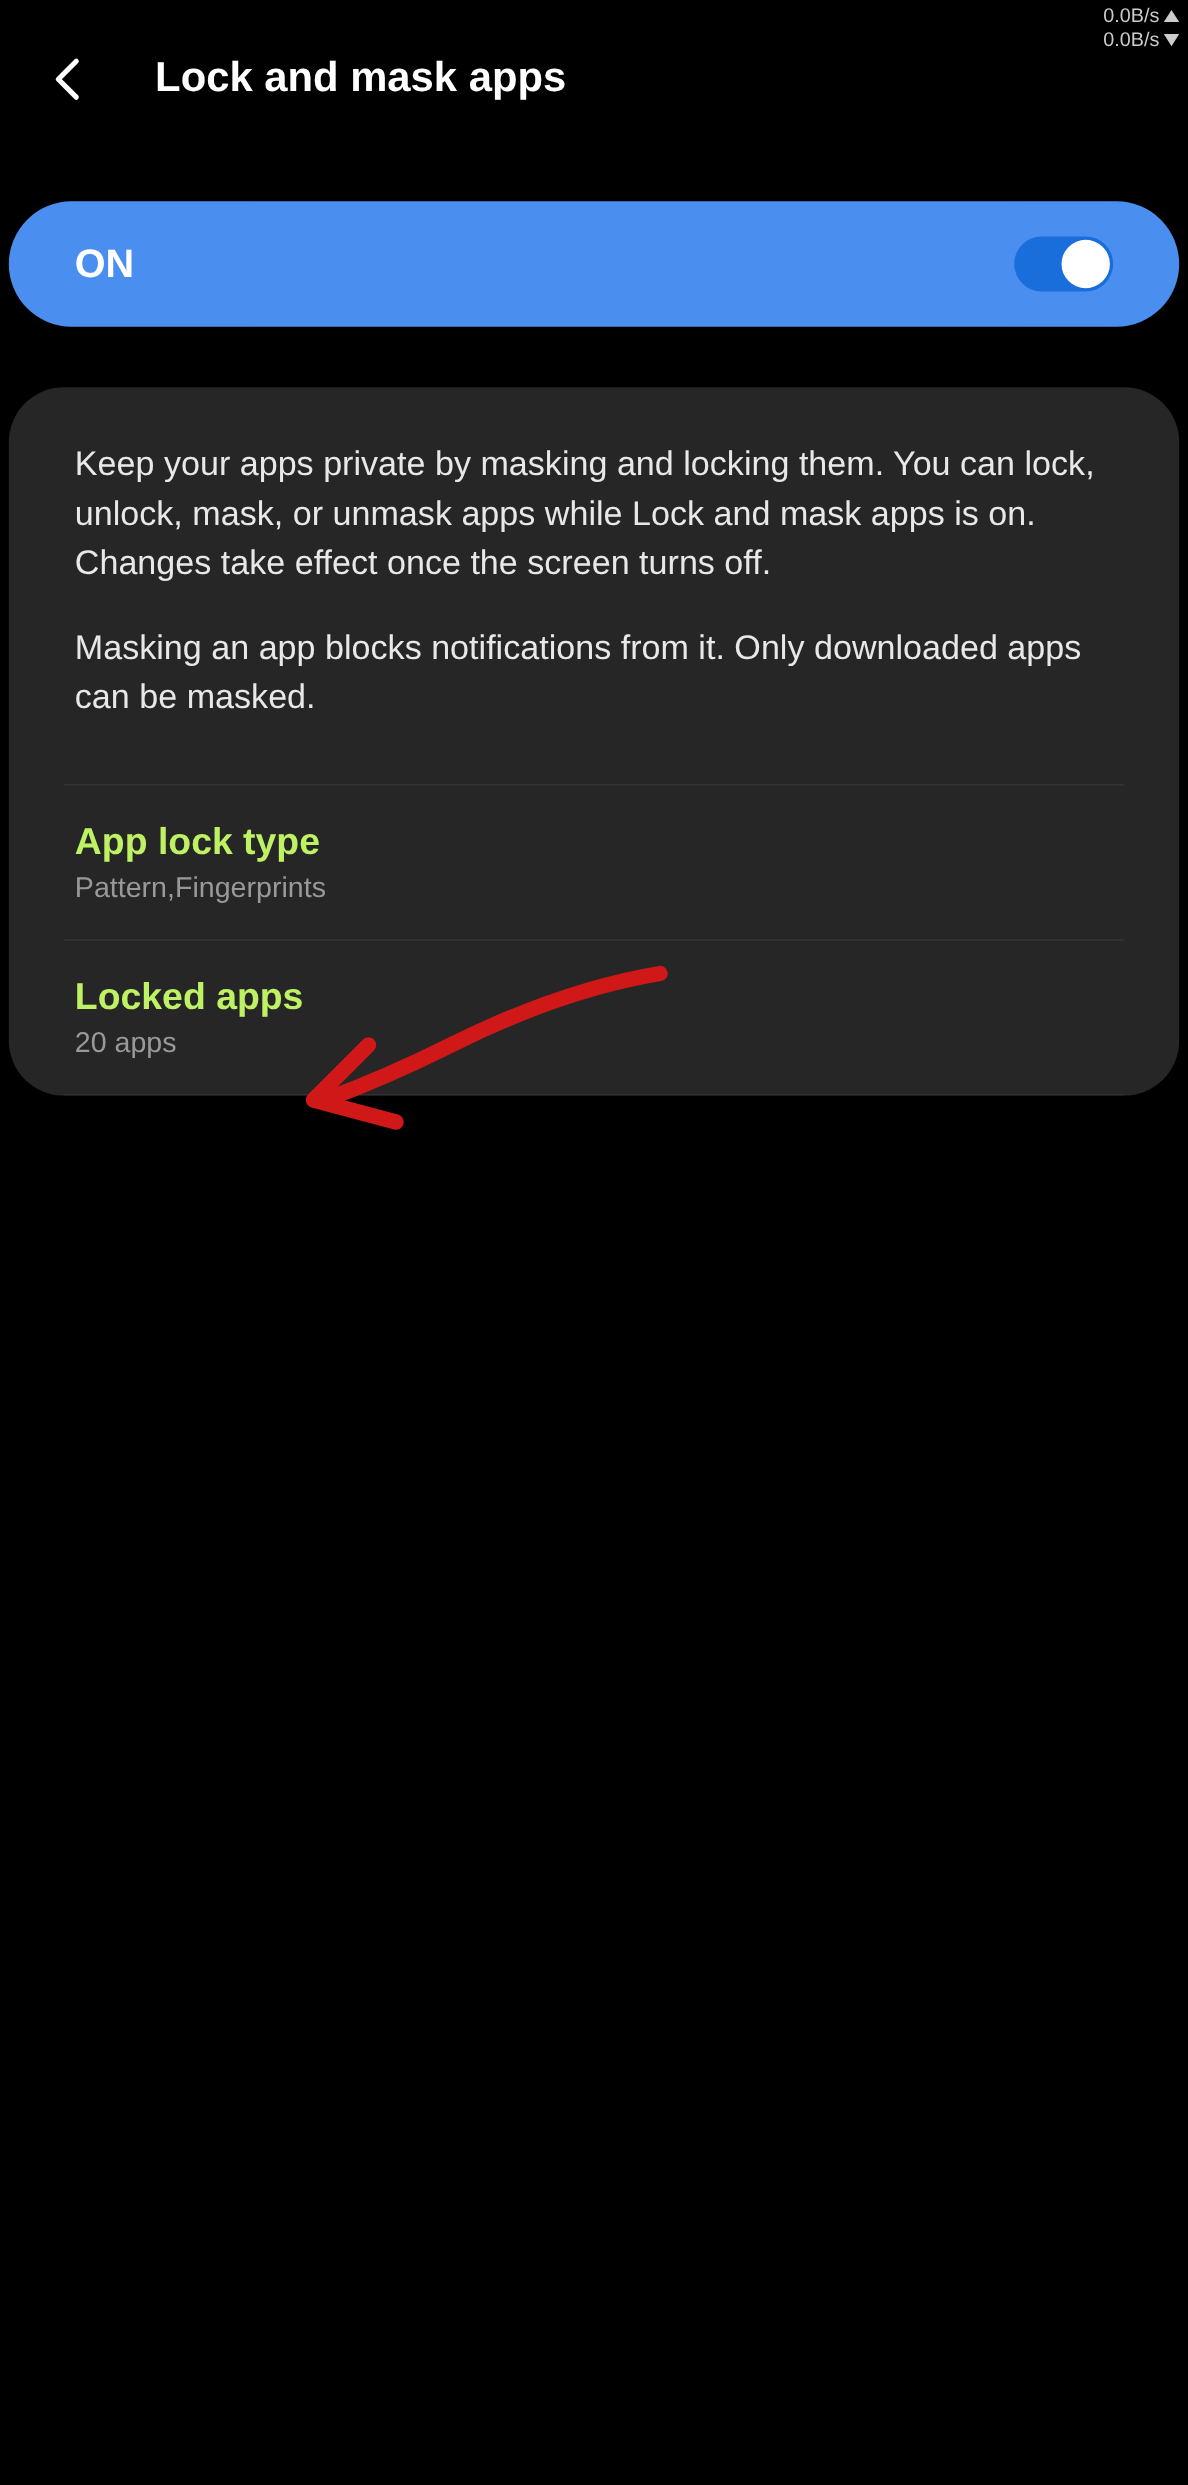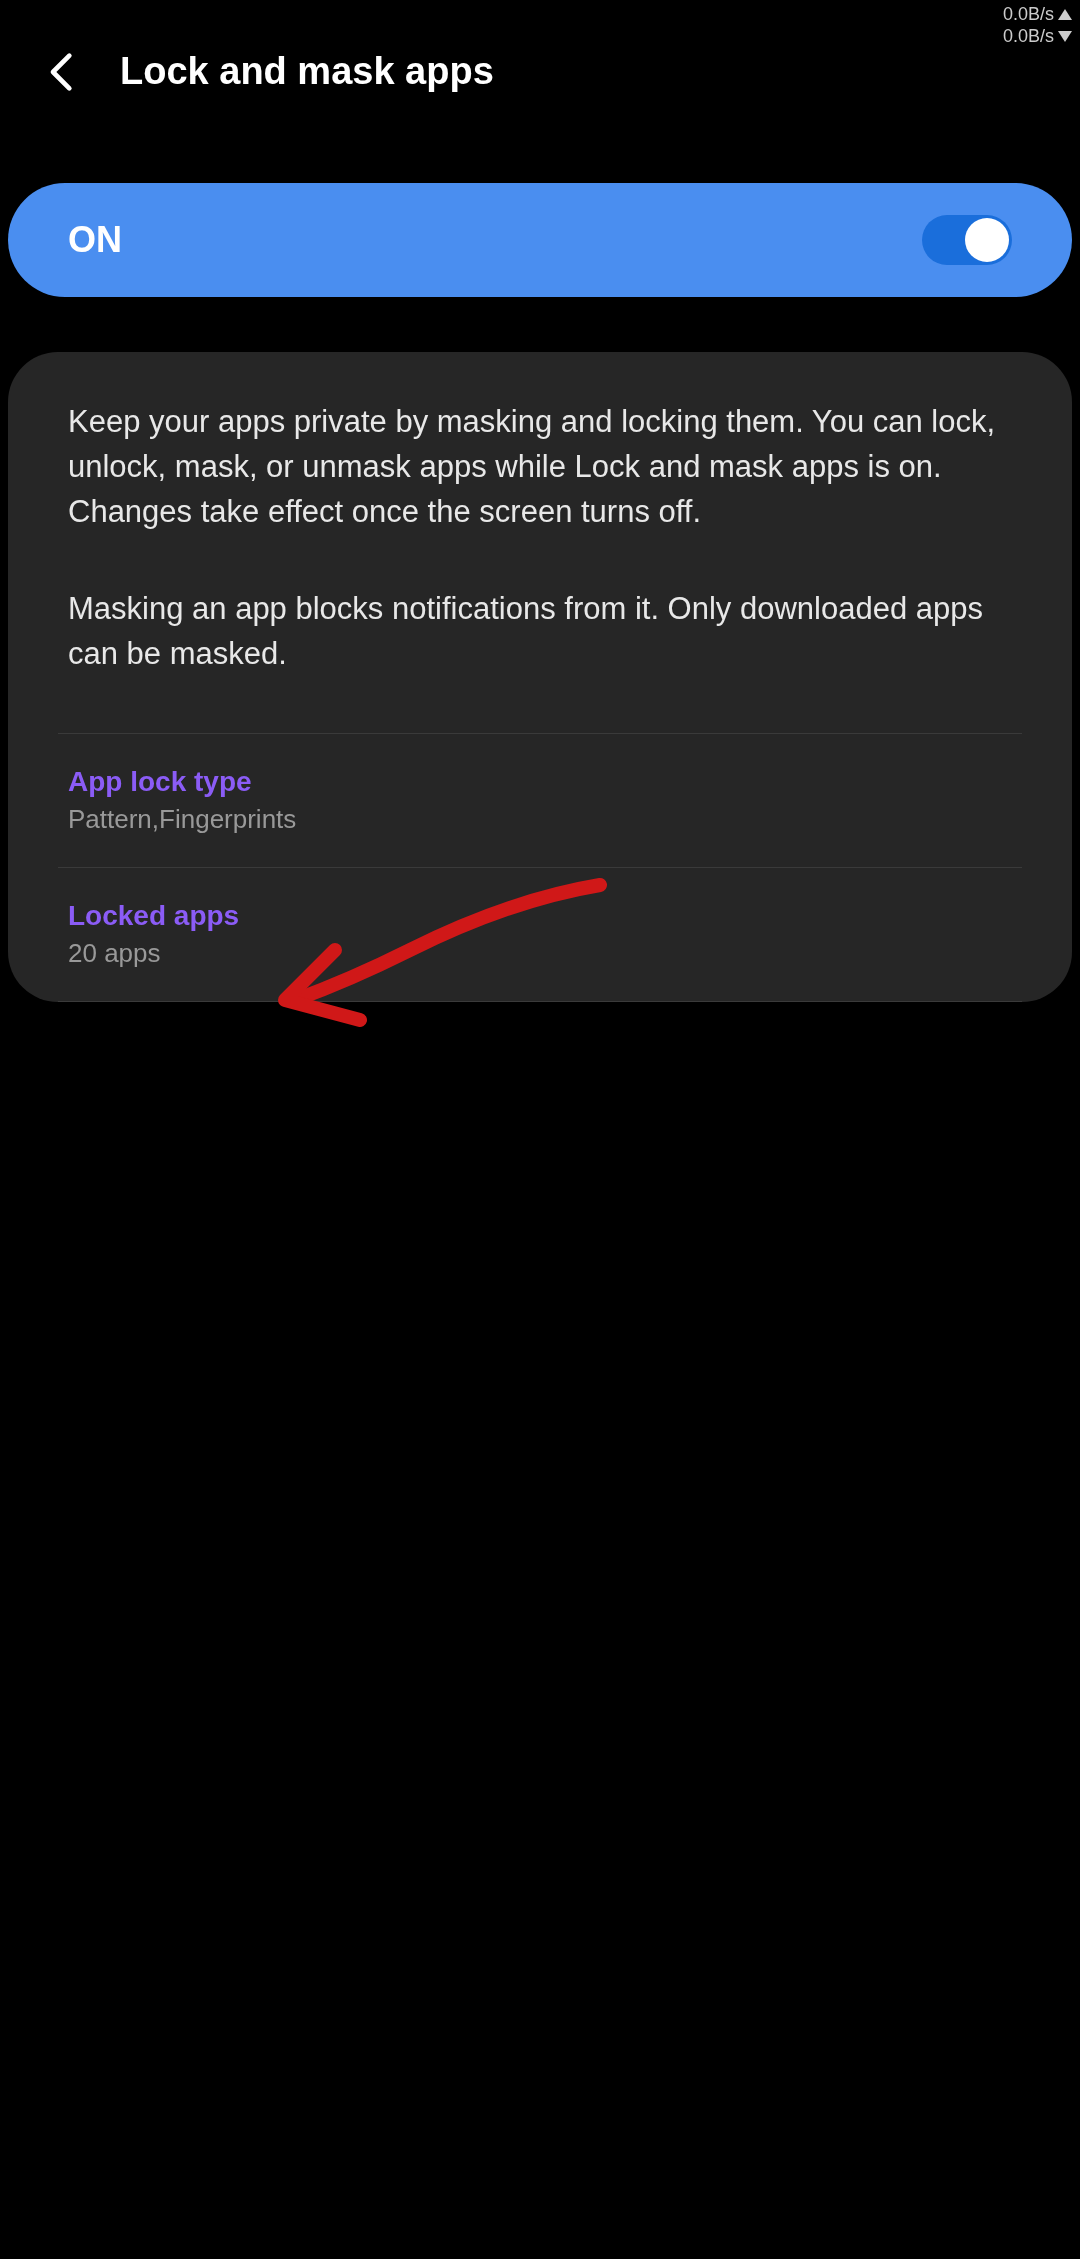--- a/index.html
+++ b/index.html
@@ -51,21 +51,21 @@
       height: 0;
       border-left: 7px solid transparent;
       border-right: 7px solid transparent;
       border-top: 11px solid #cccccc;
     }
     
     .header {
       display: flex;
       align-items: center;
       padding: 50px 40px 30px 40px;
-      gap: 40px;
+      gap: 61px;
     }
     
     .back-icon {
       width: 40px;
       height: 40px;
       display: flex;
       align-items: center;
       justify-content: center;
     }
     
@@ -124,41 +124,41 @@
     }
     
     .description {
       padding: 48px 60px 40px 60px;
       font-size: 31px;
       line-height: 1.45;
       color: #e8e8e8;
     }
     
     .description p {
-      margin-bottom: 52px;
+      margin-bottom: 32px;
     }
     
     .description p:last-child {
       margin-bottom: 16px;
     }
     
     .divider {
       height: 1px;
       background: #3a3a3a;
       margin: 0 50px;
     }
     
     .setting-item {
       padding: 32px 60px;
     }
     
     .setting-title {
-      font-size: 28px;
+      font-size: 34px;
       font-weight: bold;
-      color: #8b5cf6;
+      color: #bef264;
       margin-bottom: 6px;
     }
     
     .setting-subtitle {
       font-size: 26px;
       color: #999999;
     }
     
     .arrow-annotation {
       position: absolute;

